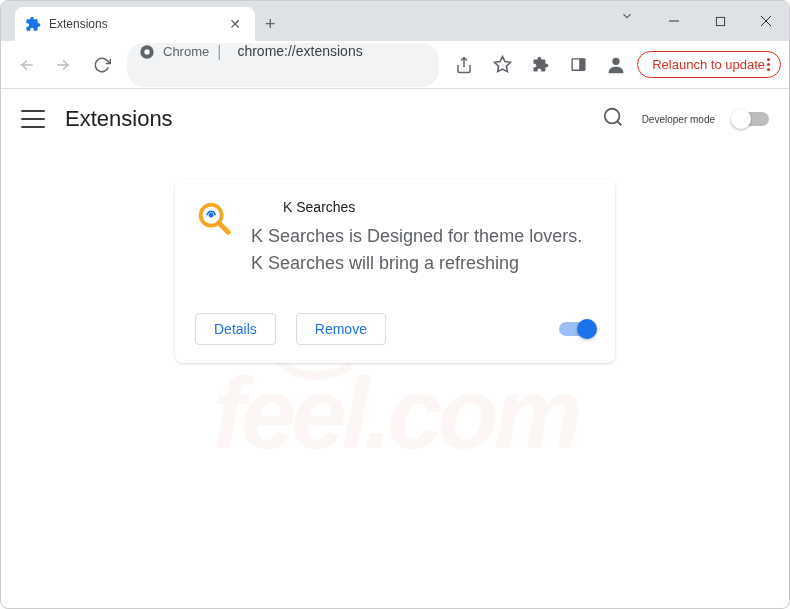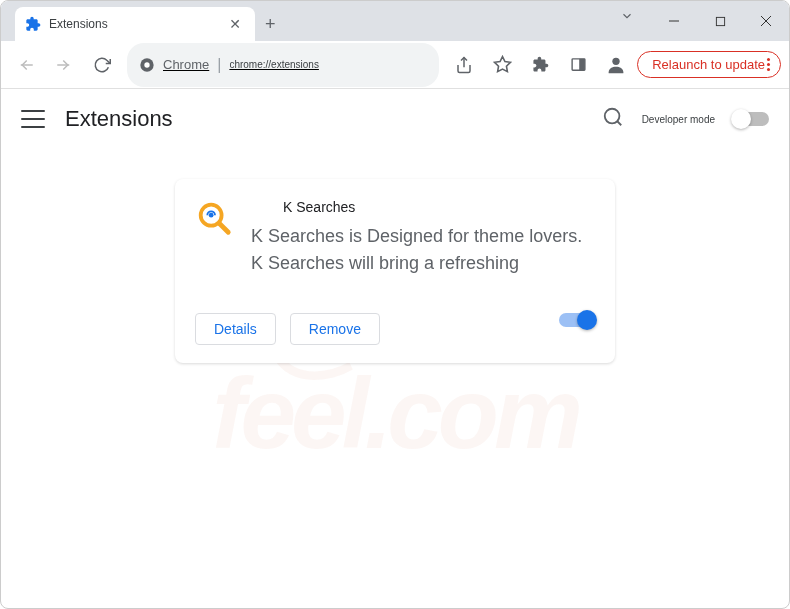--- a/index.html
+++ b/index.html
@@ -13,25 +13,25 @@
 .tab-close { color: #5f6368; font-size: 14px; padding: 2px 4px; cursor: pointer; border-radius: 50%; }
 .new-tab { color: #5f6368; font-size: 18px; padding: 0 10px; cursor: pointer; font-weight: 300; margin-bottom: 6px; }
 .win-ctrl { position: absolute; right: 0; top: 0; display: flex; align-items: center; height: 40px; }
 .win-ctrl span { width: 46px; display: flex; justify-content: center; align-items: center; color: #333; height: 32px; cursor: pointer; }
 .dropdown-v { position: absolute; right: 155px; top: 8px; color: #5f6368; }
 
 
 .toolbar { height: 48px; display: flex; align-items: center; background: #fff; border-bottom: 1px solid #e0e0e0; padding: 0 8px; gap: 4px; }
 .nav-btn { width: 34px; height: 34px; display: flex; align-items: center; justify-content: center; color: #5f6368; border-radius: 50%; }
 .nav-btn.disabled { color: #bdbdbd; }
-.omnibox { flex: 1; height: 44px; background: #f1f3f4; border-radius: 17px; display: flex; align-items: center; padding: 0 12px; margin: 0 4px; text-decoration: underline; }
+.omnibox { flex: 1; height: 44px; background: #f1f3f4; border-radius: 17px; display: flex; align-items: flex-start; padding: 0 12px; margin: 0 4px; }
 .omni-left { display: flex; align-items: center; gap: 8px; }
 .omni-sec { color: #5f6368; font-size: 13px; }
 .omni-div { color: #9aa0a6; }
-.omni-url { color: #3c4043; font-size: 10px; margin-left: 8px; }
+.omni-url { color: #3c4043; font-size: 14px; margin-left: 16px; }
 .tool-icon { width: 34px; height: 34px; display: flex; align-items: center; justify-content: center; color: #5f6368; border-radius: 50%; cursor: pointer; }
 .relaunch { display: flex; align-items: center; gap: 2px; border: 1px solid #d93025; color: #d93025; border-radius: 16px; padding: 5px 10px 5px 14px; font-size: 13px; cursor: pointer; }
 .relaunch-dots { display: flex; flex-direction: column; gap: 2px; }
 .relaunch-dots span { width: 3px; height: 3px; background: #d93025; border-radius: 50%; }
 
 
 .ext-header { height: 60px; display: flex; align-items: center; padding: 0 20px; justify-content: space-between; }
 .ext-left { display: flex; align-items: center; gap: 20px; }
 .hamburger { width: 24px; height: 18px; display: flex; flex-direction: column; justify-content: space-between; cursor: pointer; }
 .hamburger span { height: 2px; background: #3c4043; border-radius: 1px; }
@@ -43,21 +43,21 @@
 .toggle-off .knob { width: 20px; height: 20px; background: #fff; border-radius: 50%; box-shadow: 0 1px 3px rgba(0,0,0,0.3); position: absolute; top: -3px; left: -2px; }
 
 
 .content { padding: 30px 0 0 0; display: flex; justify-content: center; }
 .card { width: 440px; background: #fff; border-radius: 8px; box-shadow: 0 1px 3px rgba(0,0,0,0.15); overflow: hidden; }
 .card-body { padding: 20px; display: flex; gap: 18px; }
 .ext-icon { width: 38px; height: 38px; flex-shrink: 0; display: flex; align-items: center; justify-content: center; }
 .ext-info { flex: 1; }
 .ext-name { font-size: 14px; color: #202124; margin-bottom: 8px; margin-left: 32px; }
 .ext-desc { font-size: 18px; color: #5f6368; line-height: 1.5; height: 58px; overflow: hidden; }
-.card-foot { padding: 12px 20px 18px; display: flex; align-items: flex-start; gap: 14px; }
+.card-foot { padding: 12px 20px 18px; display: flex; align-items: center; gap: 20px; }
 .card-btn { border: 1px solid #dadce0; background: #fff; color: #1a73e8; font-size: 14px; padding: 7px 18px; border-radius: 4px; cursor: pointer; }
 .card-spacer { flex: 1; }
 .toggle-on { width: 36px; height: 14px; background: #9cc0f5; border-radius: 7px; position: relative; cursor: pointer; }
 .toggle-on .knob { width: 20px; height: 20px; background: #1a73e8; border-radius: 50%; box-shadow: 0 1px 3px rgba(0,0,0,0.3); position: absolute; top: -3px; right: -2px; }
 
 
 .watermark { position: absolute; top: 50%; left: 50%; transform: translate(-50%, -40%); font-size: 120px; font-weight: 700; color: rgba(200,70,30,0.05); pointer-events:none; font-family: Arial, sans-serif; letter-spacing: -5px; white-space: nowrap; z-index: 0; }
 .watermark2 { position: absolute; top: 66%; left: 50%; transform: translate(-50%, -40%); font-size: 100px; font-weight: 700; color: rgba(200,70,30,0.05); pointer-events:none; font-family: Arial, sans-serif; letter-spacing: -5px; white-space: nowrap; z-index: 0; font-style: italic; }
 .content, .ext-header, .toolbar, .title-bar { position: relative; z-index: 1; }
 .card { position: relative; z-index: 2; }

